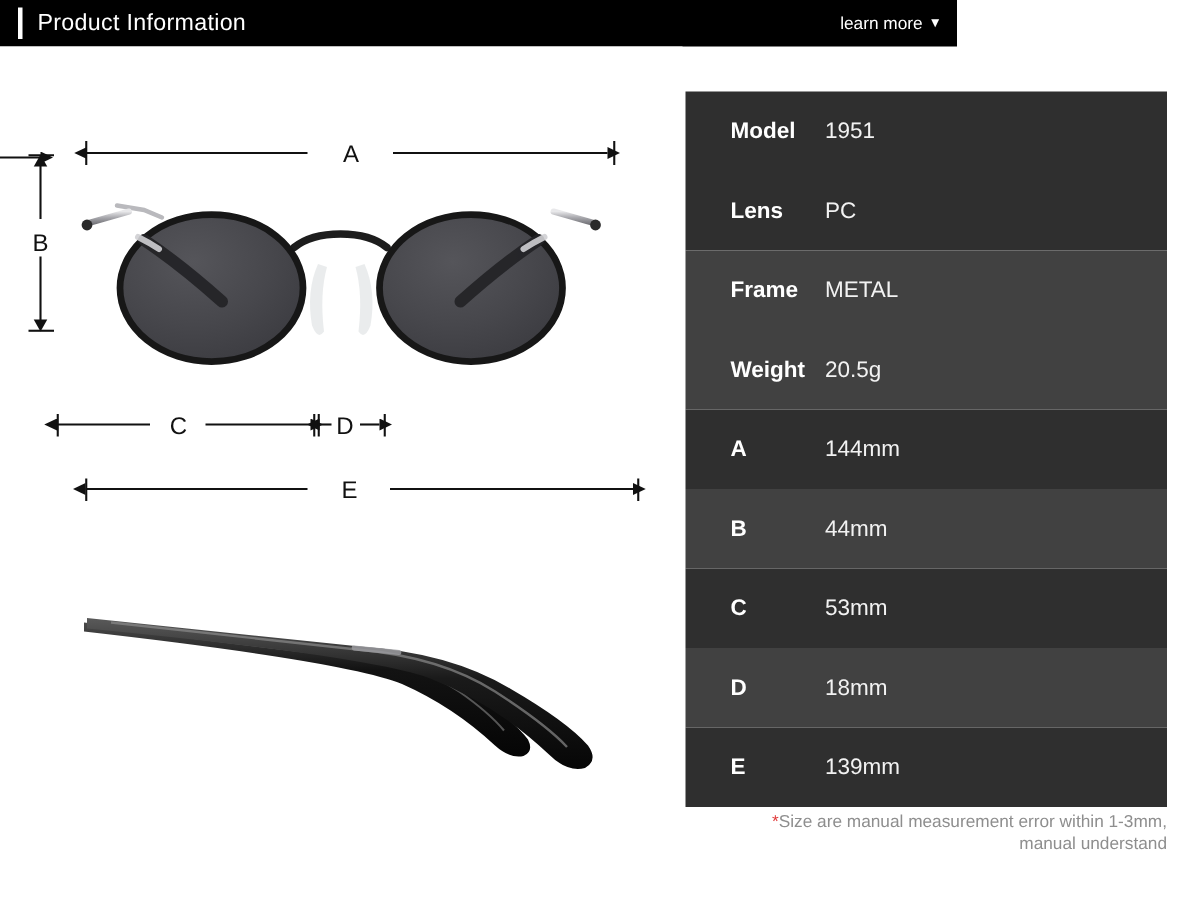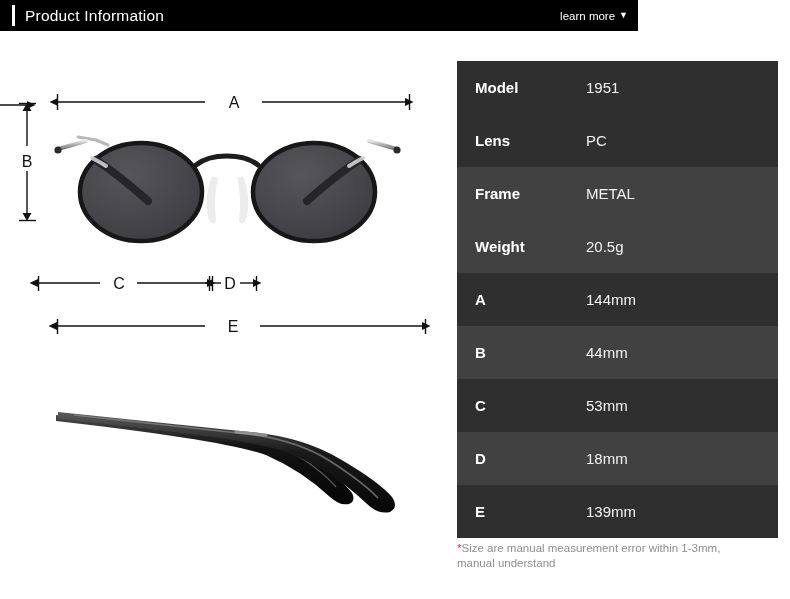--- a/index.html
+++ b/index.html
@@ -81,40 +81,40 @@
   .spec-row {
     display: flex;
     align-items: center;
     height: 53px;
     box-sizing: border-box;
   }
   .spec-row.dark  { background: #2f2f2f; }
   .spec-row.light { background: #414141; }
   .spec-label {
     width: 93px;
-    padding-left: 18px;
+    padding-left: 30px;
     box-sizing: border-box;
     color: #ffffff;
     font-size: 15px;
     font-weight: 600;
     white-space: nowrap;
   }
   .spec-value {
     color: #f2f2f2;
     font-size: 15px;
     font-weight: 400;
     white-space: nowrap;
-    margin-left: 36px;
   }
 
   #table-note {
     position: absolute;
     left: 457px;
     top: 541px;
     width: 321px;
+    text-align: right;
     color: #8e8e8e;
     font-size: 11.5px;
     line-height: 15px;
   }
   #table-note .asterisk { color: #e03a3a; }
 </style>
 </head>
 <body>
 
 <div id="header-bar">

